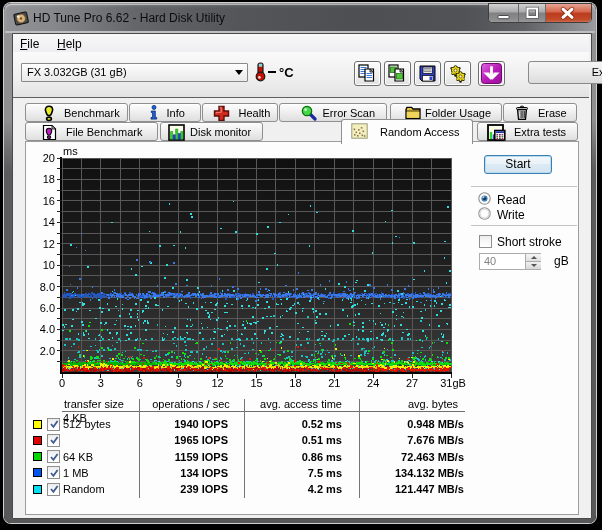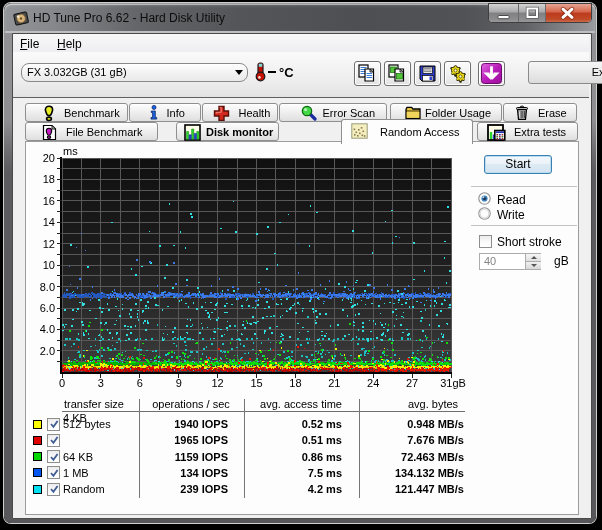--- a/index.html
+++ b/index.html
@@ -60,21 +60,21 @@
 </div>
 
 <div class="abs" style="left:12px;top:33px;width:578px;height:484px;background:#f0f0f0;border:1px solid #4a4a4a;border-radius:0 0 1px 1px;"></div>
 
 <div class="abs" style="left:13px;top:34px;width:576px;height:18px;background:linear-gradient(#f8f8f8,#eeeef2);"></div>
 <div class="abs" style="left:20px;top:37px;font-size:12px;"><span style="text-decoration:underline">F</span>ile</div>
 <div class="abs" style="left:57px;top:37px;font-size:12px;"><span style="text-decoration:underline">H</span>elp</div>
 
 <div class="abs" style="left:13px;top:52px;width:576px;height:45px;background:linear-gradient(#fafafa,#ececec 70%,#e2e2e2);border-bottom:1px solid #5f5f5f;"></div>
 
-<div class="abs" style="left:21px;top:63px;width:225px;height:17px;border:1px solid #8a8a8a;border-radius:8px;
+<div class="abs" style="left:21px;top:63px;width:225px;height:17px;border:1px solid #8a8a8a;border-radius:1px;
  background:linear-gradient(#fefefe,#f4f4f4 45%,#e9e9e9);box-shadow:inset 0 1px 0 #fff;">
  <div class="abs" style="left:5px;top:2px;">FX 3.032GB (31 gB)</div>
  <div class="abs" style="left:213px;top:6px;width:0;height:0;border-left:4.5px solid transparent;border-right:4.5px solid transparent;border-top:5px solid #000;"></div>
 </div>
 
 <svg class="abs" style="left:254px;top:62px" width="14" height="20">
  <rect x="4" y="1" width="5" height="13" rx="2" fill="#c41000" stroke="#1a1a1a" stroke-width="1.2"></rect>
  <rect x="4.8" y="1.8" width="3.4" height="3" fill="#7fd8d8"></rect>
  <circle cx="6.5" cy="14.5" r="4.3" fill="#c41000" stroke="#1a1a1a" stroke-width="1.2"></circle>
  <circle cx="5.4" cy="15.4" r="1.3" fill="#f3e2e2"></circle>
@@ -196,21 +196,21 @@
     </div>
     <div class="tab" style="left:25px;top:122px;width:131px;">
       <svg class="abs" style="left:16px;top:1px" width="15" height="17">
  <path d="M1.5 1.5h8.5l3.5 3.5v10.5H1.5z" fill="#fff" stroke="#000" stroke-width="1.2"></path>
  <path d="M10 1.5l0 3.5h3.5z" fill="#ccc" stroke="#000" stroke-width="0.8"></path>
  <path d="M7 4.2c1.7 0 2.7 1.1 2.7 2.7 0 1.4-.7 2-1 3.2-.2.7-.7 1.1-1.7 1.1s-1.5-.4-1.7-1.1c-.3-1.2-1-1.8-1-3.2C4.3 5.3 5.3 4.2 7 4.2z" fill="#c41ac4" stroke="#000" stroke-width="1.1"></path>
  <ellipse cx="7" cy="13.2" rx="1.7" ry="1.2" fill="#c41ac4" stroke="#000" stroke-width="1.1"></ellipse>
 </svg>
       <span class="tx" style="left:40px">File Benchmark</span>
     </div>
-    <div class="tab" style="left:176px;top:122px;width:101px;font-weight:bold;">
+    <div class="tab" style="left:160px;top:122px;width:101px;">
       <svg class="abs" style="left:7px;top:1px" width="17" height="17">
  <rect x="1" y="1" width="15" height="15" fill="#fcfce8" stroke="#000" stroke-width="1.6"></rect>
  <path d="M2.5 15.2V7.5h2.2v7.7zM7.6 15.2V5h2.2v10.2zM12.7 15.2V7.5h2.2v7.7z" fill="#2fd42f" stroke="#0c8a0c" stroke-width="0.5"></path>
  <path d="M5.1 15.2v-4.4h2.2v4.4zM10.2 15.2v-5.8h2.2v5.8z" fill="#2244cc" stroke="#112a88" stroke-width="0.5"></path>
 </svg>
       <span class="tx" style="left:29px">Disk monitor</span>
     </div>
     <div class="tab" style="left:477px;top:122px;width:99px;">
       <svg class="abs" style="left:9px;top:1px" width="19" height="17">
  <rect x="1" y="1" width="15" height="15" fill="#fcfce8" stroke="#000" stroke-width="1.8"></rect>

